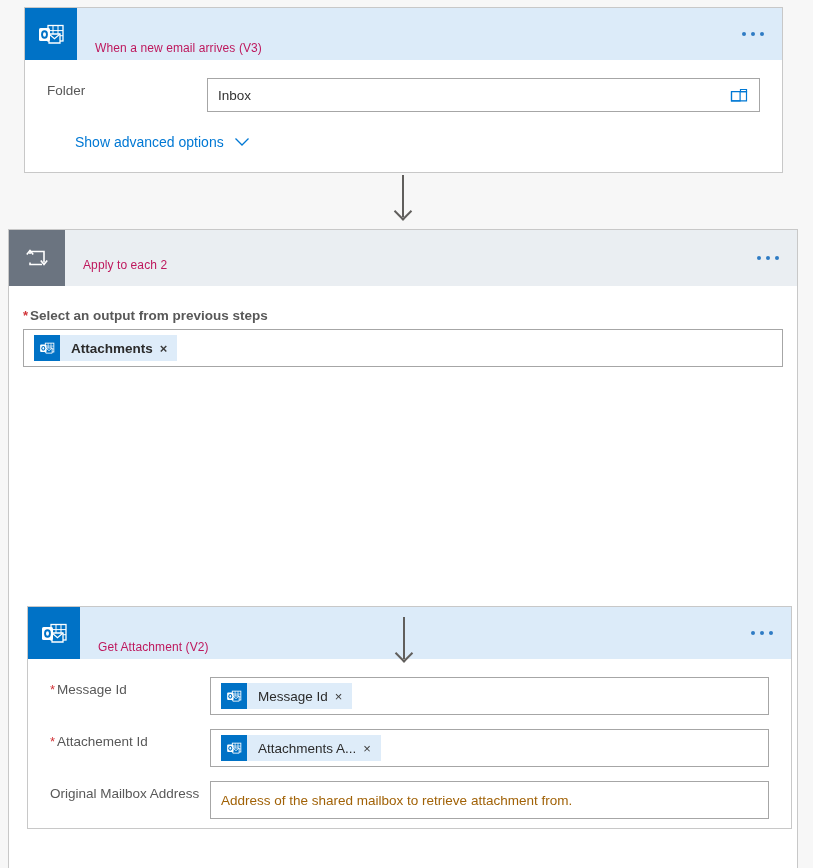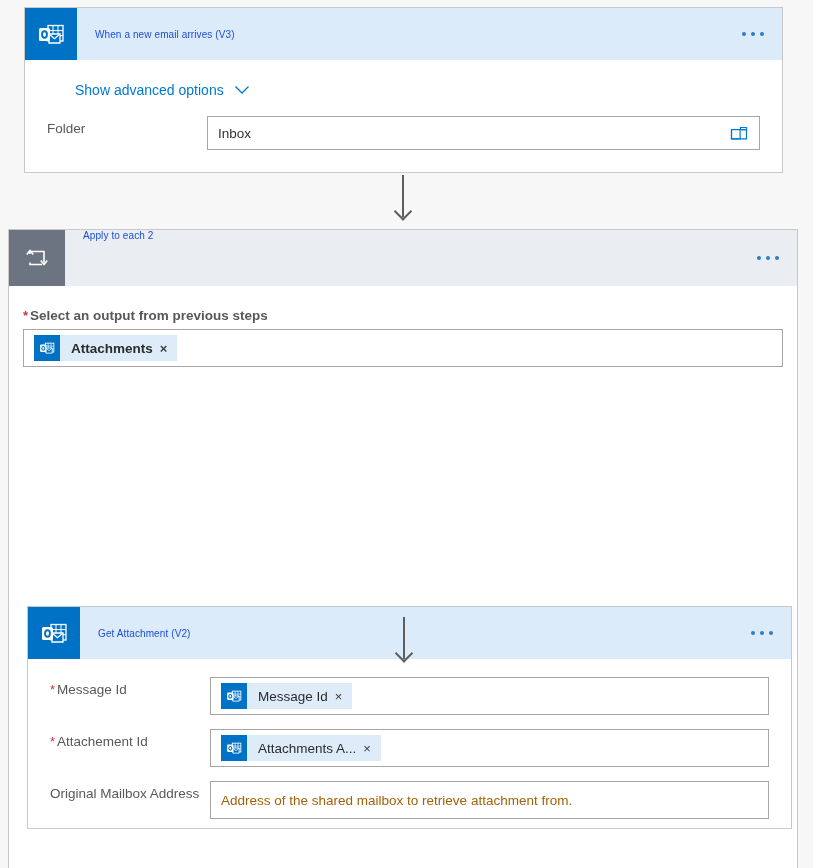--- a/index.html
+++ b/index.html
@@ -35,25 +35,26 @@
     background: #0072c6;
     flex: 0 0 52px;
     display: flex;
     align-items: center;
     justify-content: center;
   }
   .icon-block.gray {
     background: #6b7480;
   }
   .card-title {
-    font-size: 10px;
-    color: #1d4ed8;
+    font-size: 12px;
+    color: #be185d;
     margin-left: 18px;
     letter-spacing: .1px;
     white-space: nowrap;
+    margin-top: 28px;
   }
   .ellipsis {
     position: absolute;
     right: 18px;
     top: 50%;
     transform: translateY(-50%);
     display: flex;
     gap: 5px;
     cursor: pointer;
   }
@@ -259,42 +260,42 @@
       </svg>
     </div>
     <div class="card-title">When a new email arrives (V3)</div>
     <div class="ellipsis">
       <i></i>
         <i></i>
         <i></i>
     </div>
   </div>
   <div class="card-body">
-    <div class="row" style="padding-top:22px;">
-      <div style="width:28px;flex:0 0 28px;"></div>
-      <div class="adv-link">
-        <span>Show advanced options</span>
-        <svg width="16" height="10" viewBox="0 0 16 10" aria-hidden="true">
-          <path d="M1.5 1.5 L8 8 L14.5 1.5" fill="none" stroke="#0078d4" stroke-width="1.3"></path>
-        </svg>
-      </div>
-    </div>
     <div class="row" style="padding-top:18px;">
       <div class="row-label">Folder</div>
       <div class="field">
         <div class="input-box">
           <span class="input-value">Inbox</span>
           <span class="folder-icon-wrap">
             <svg width="19" height="16" viewBox="0 0 19 16" aria-hidden="true">
               <path d="M10.5 2.5 h6 v2.2 h-6 z" fill="none" stroke="#0078d4" stroke-width="1.2"></path>
               <path d="M1.5 4.6 h8.6 v9.2 h-8.6 z" fill="none" stroke="#0078d4" stroke-width="1.2"></path>
               <path d="M10.1 4.6 h6.4 v9.2 h-15 v-9.2" fill="none" stroke="#0078d4" stroke-width="1.2"></path>
             </svg>
           </span>
         </div>
+      </div>
+    </div>
+    <div class="row" style="padding-top:22px;">
+      <div style="width:28px;flex:0 0 28px;"></div>
+      <div class="adv-link">
+        <span>Show advanced options</span>
+        <svg width="16" height="10" viewBox="0 0 16 10" aria-hidden="true">
+          <path d="M1.5 1.5 L8 8 L14.5 1.5" fill="none" stroke="#0078d4" stroke-width="1.3"></path>
+        </svg>
       </div>
     </div>
   </div>
 </div>
 
 <div class="arrow" id="arrow-1"></div>
 
 <div id="loop-container">
   <div id="loop-header">
     <div class="icon-block gray">

